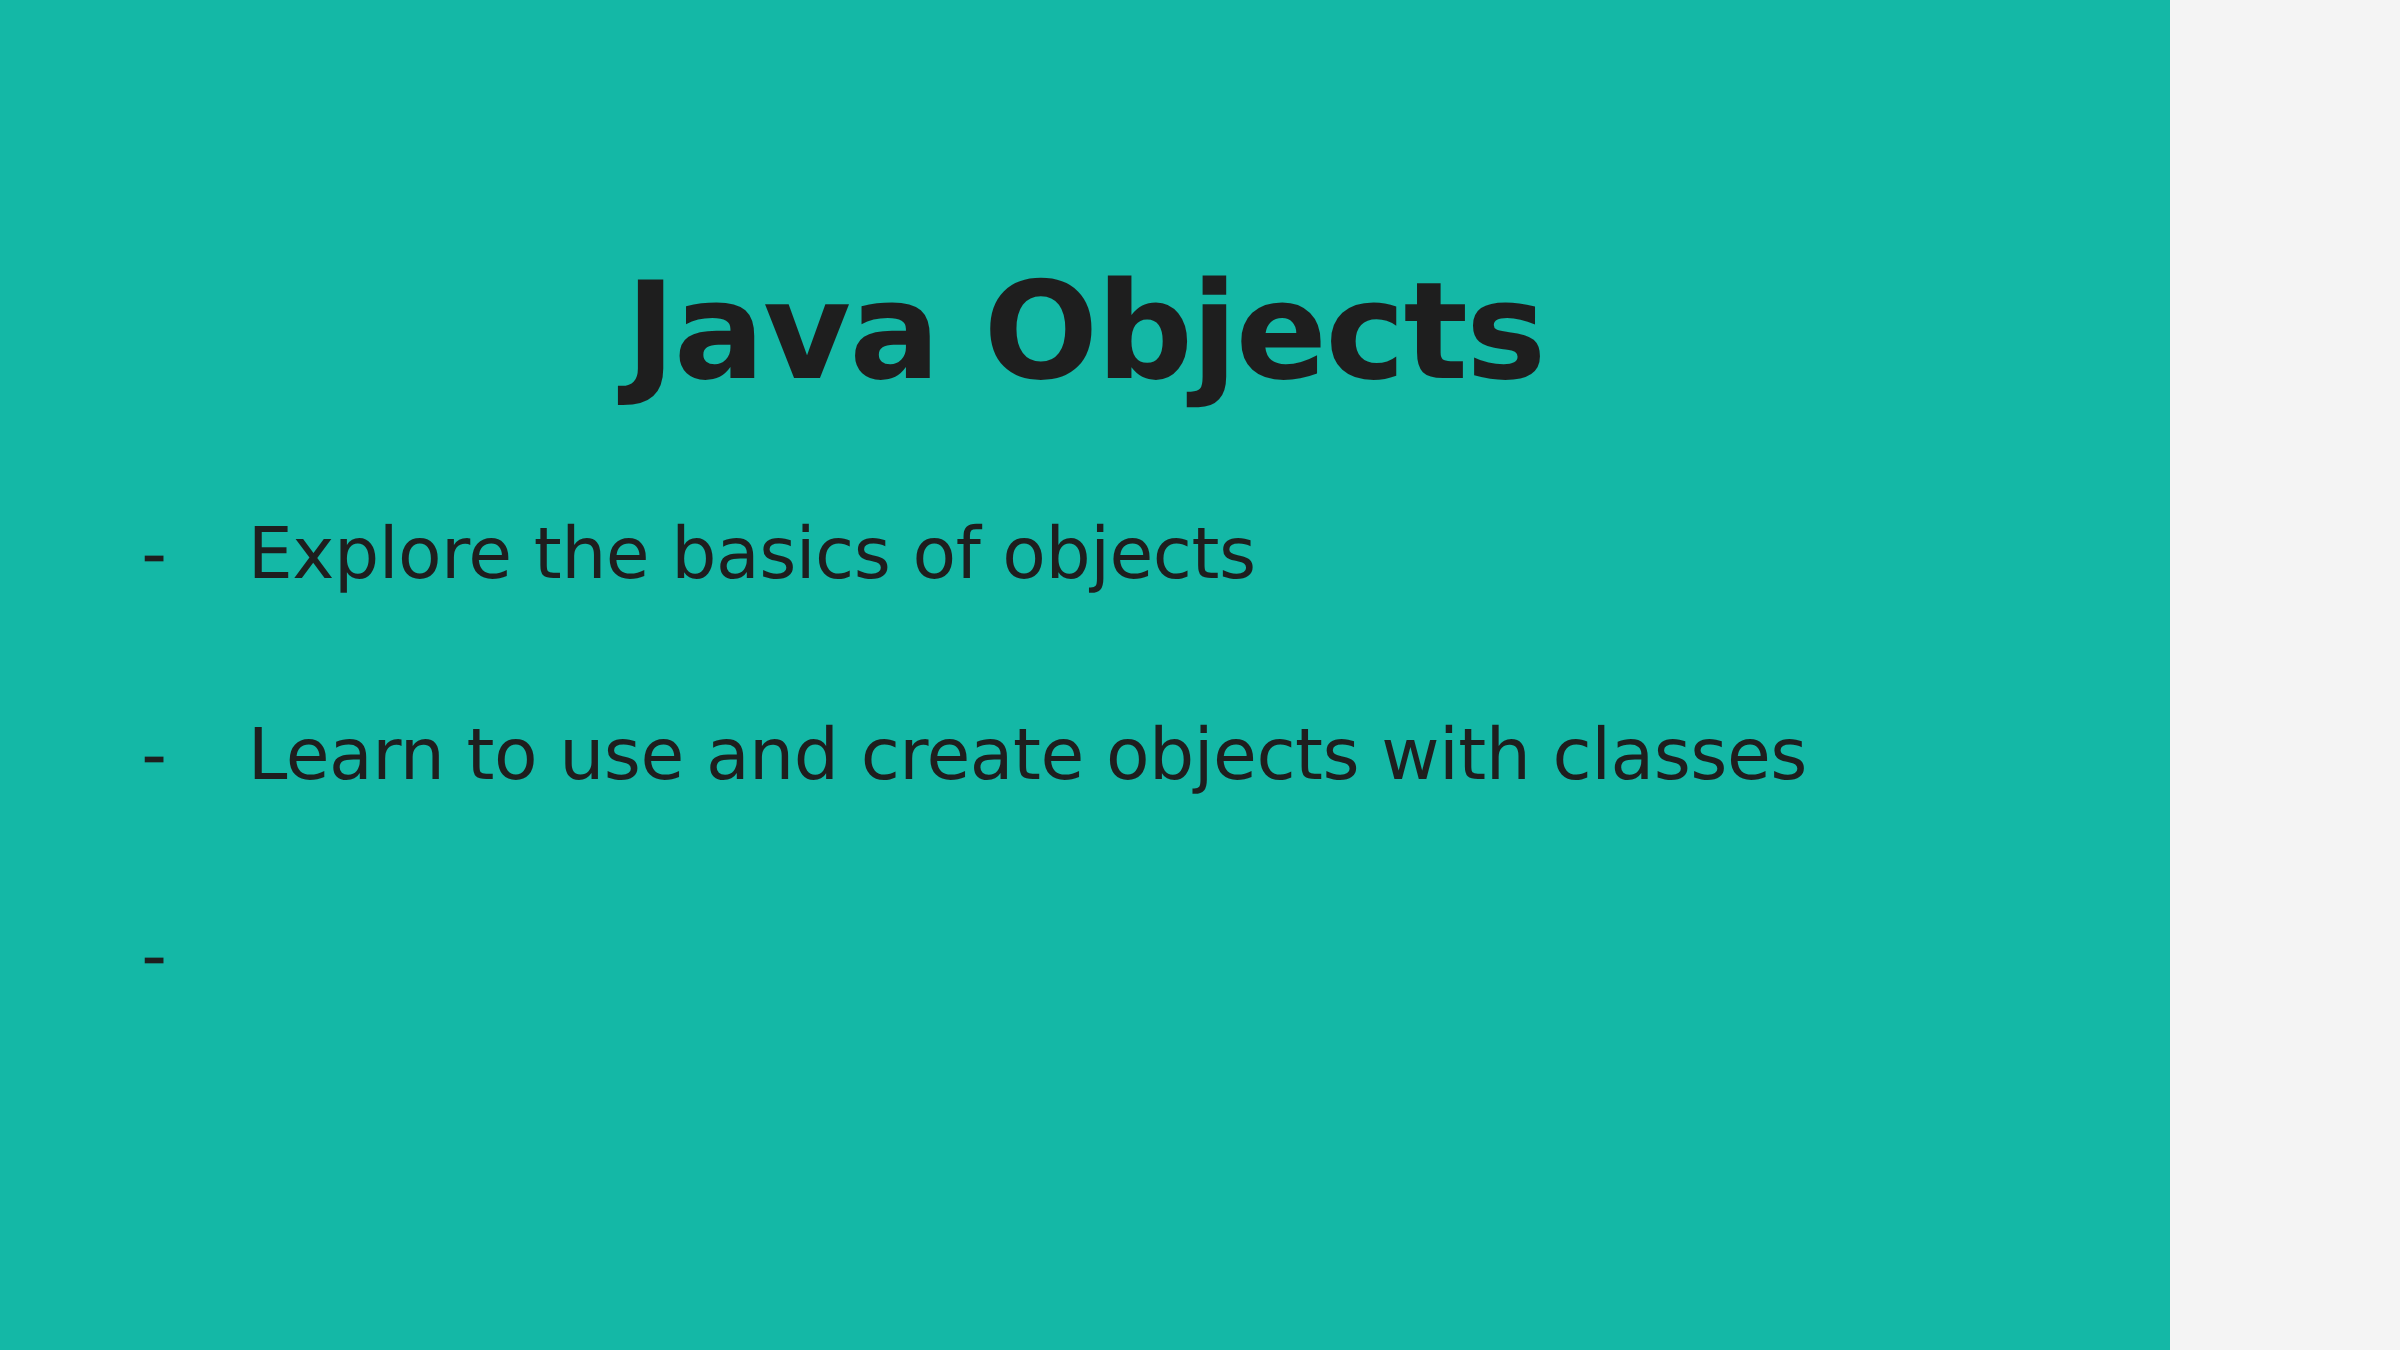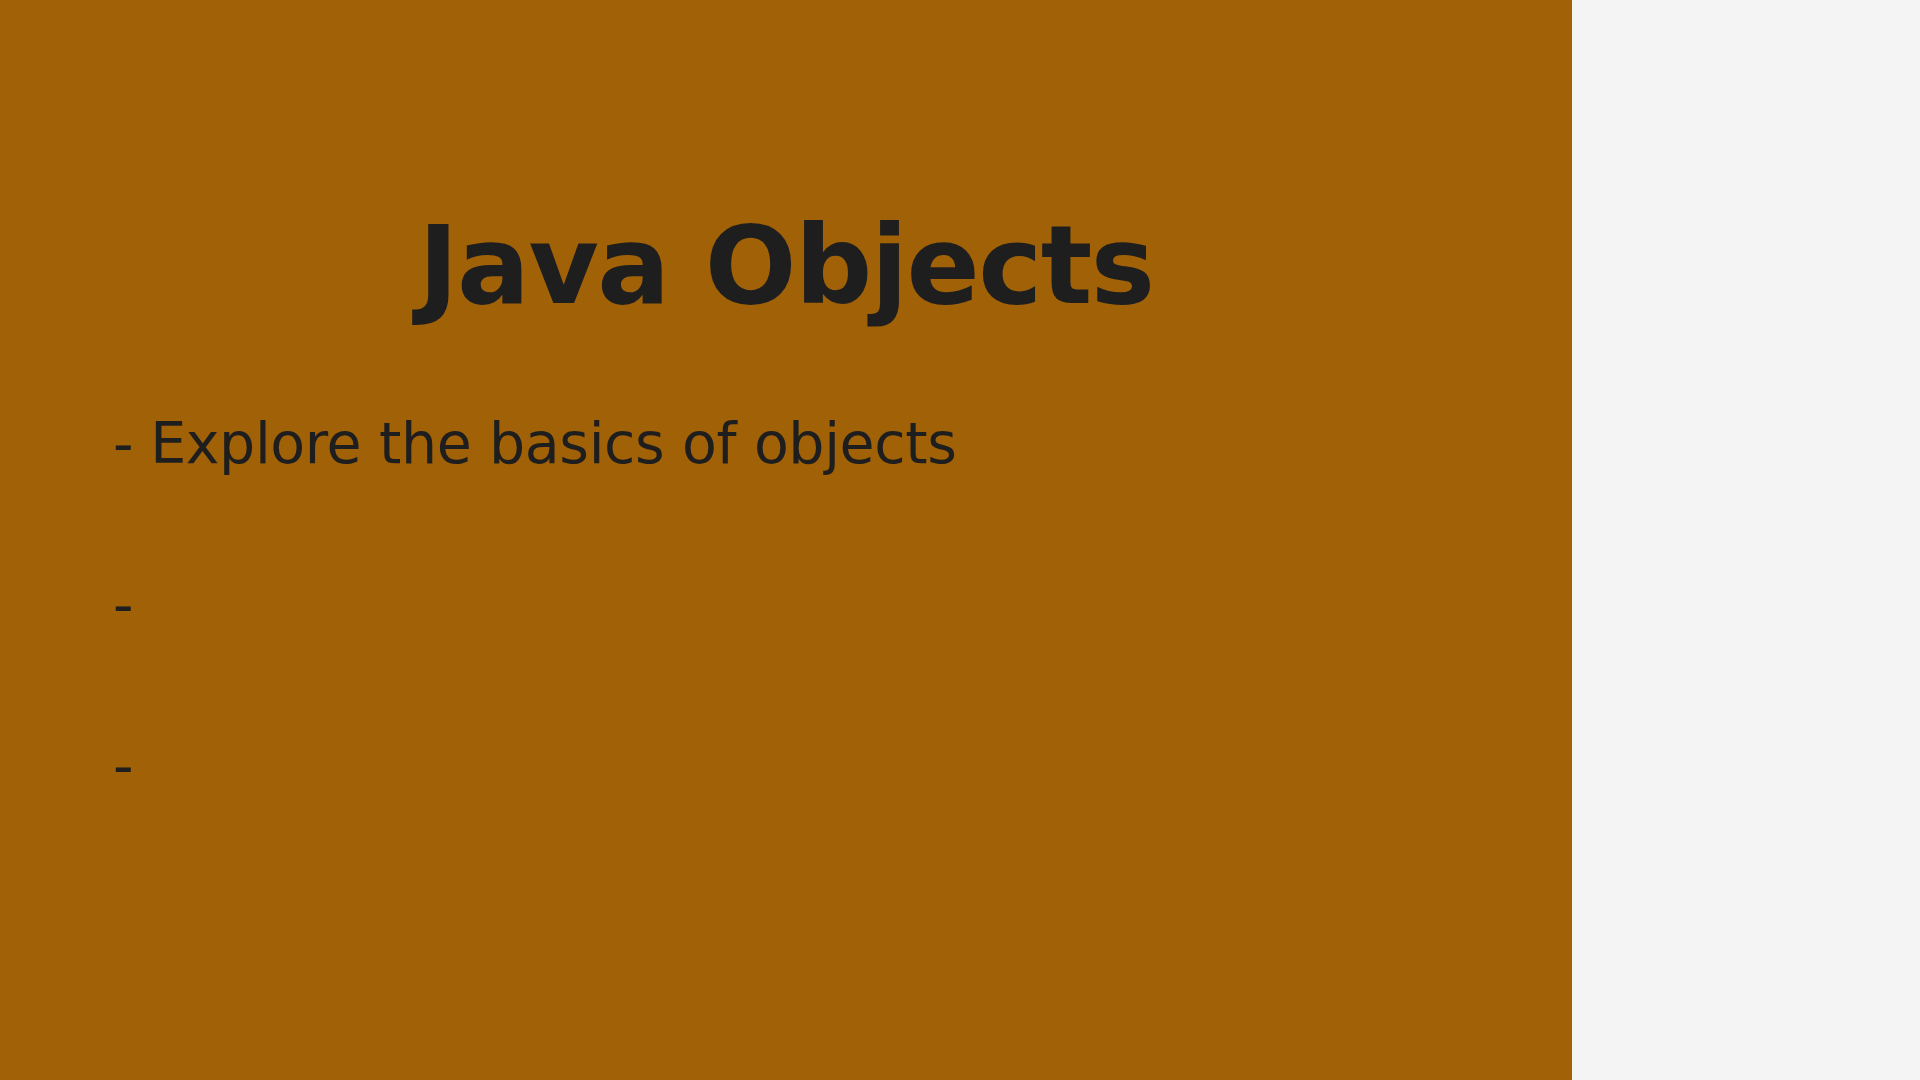--- a/index.html
+++ b/index.html
@@ -11,23 +11,23 @@
     width: 1920px;
     height: 1080px;
     overflow: hidden;
     background: #f4f4f4;
     font-family: "DejaVu Sans", "Liberation Sans", sans-serif;
     -webkit-font-smoothing: antialiased;
   }
 
   .slide {
     position: relative;
-    width: 1572px;
+    width: 1736px;
     height: 1080px;
-    background: #a16207;
+    background: #14b8a6;
     box-sizing: border-box;
   }
 
   
   .slide-title {
     position: absolute;
     left: 0;
     right: 0;
     top: 130px;
     text-align: center;
@@ -67,38 +67,40 @@
   }
 
   .bullet-marker {
     flex: 0 0 auto;
     margin-right: 17px;
     color: #1e1e1e;
   }
 
   .bullet-text {
     flex: 0 1 auto;
+    margin-left: 48px;
   }
 </style>
 </head>
 <body>
 
 <div class="slide">
 
   <h1 class="slide-title">Java Objects</h1>
 
   <ul class="bullet-list">
 
     <li class="bullet-item">
       <span class="bullet-marker">-</span>
       <span class="bullet-text">Explore the basics of objects</span>
     </li>
 
     <li class="bullet-item">
       <span class="bullet-marker">-</span>
+      <span class="bullet-text">Learn to use and create objects with classes</span>
     </li>
 
     <li class="bullet-item">
       <span class="bullet-marker">-</span>
     </li>
 
   </ul>
 
 </div>
 

